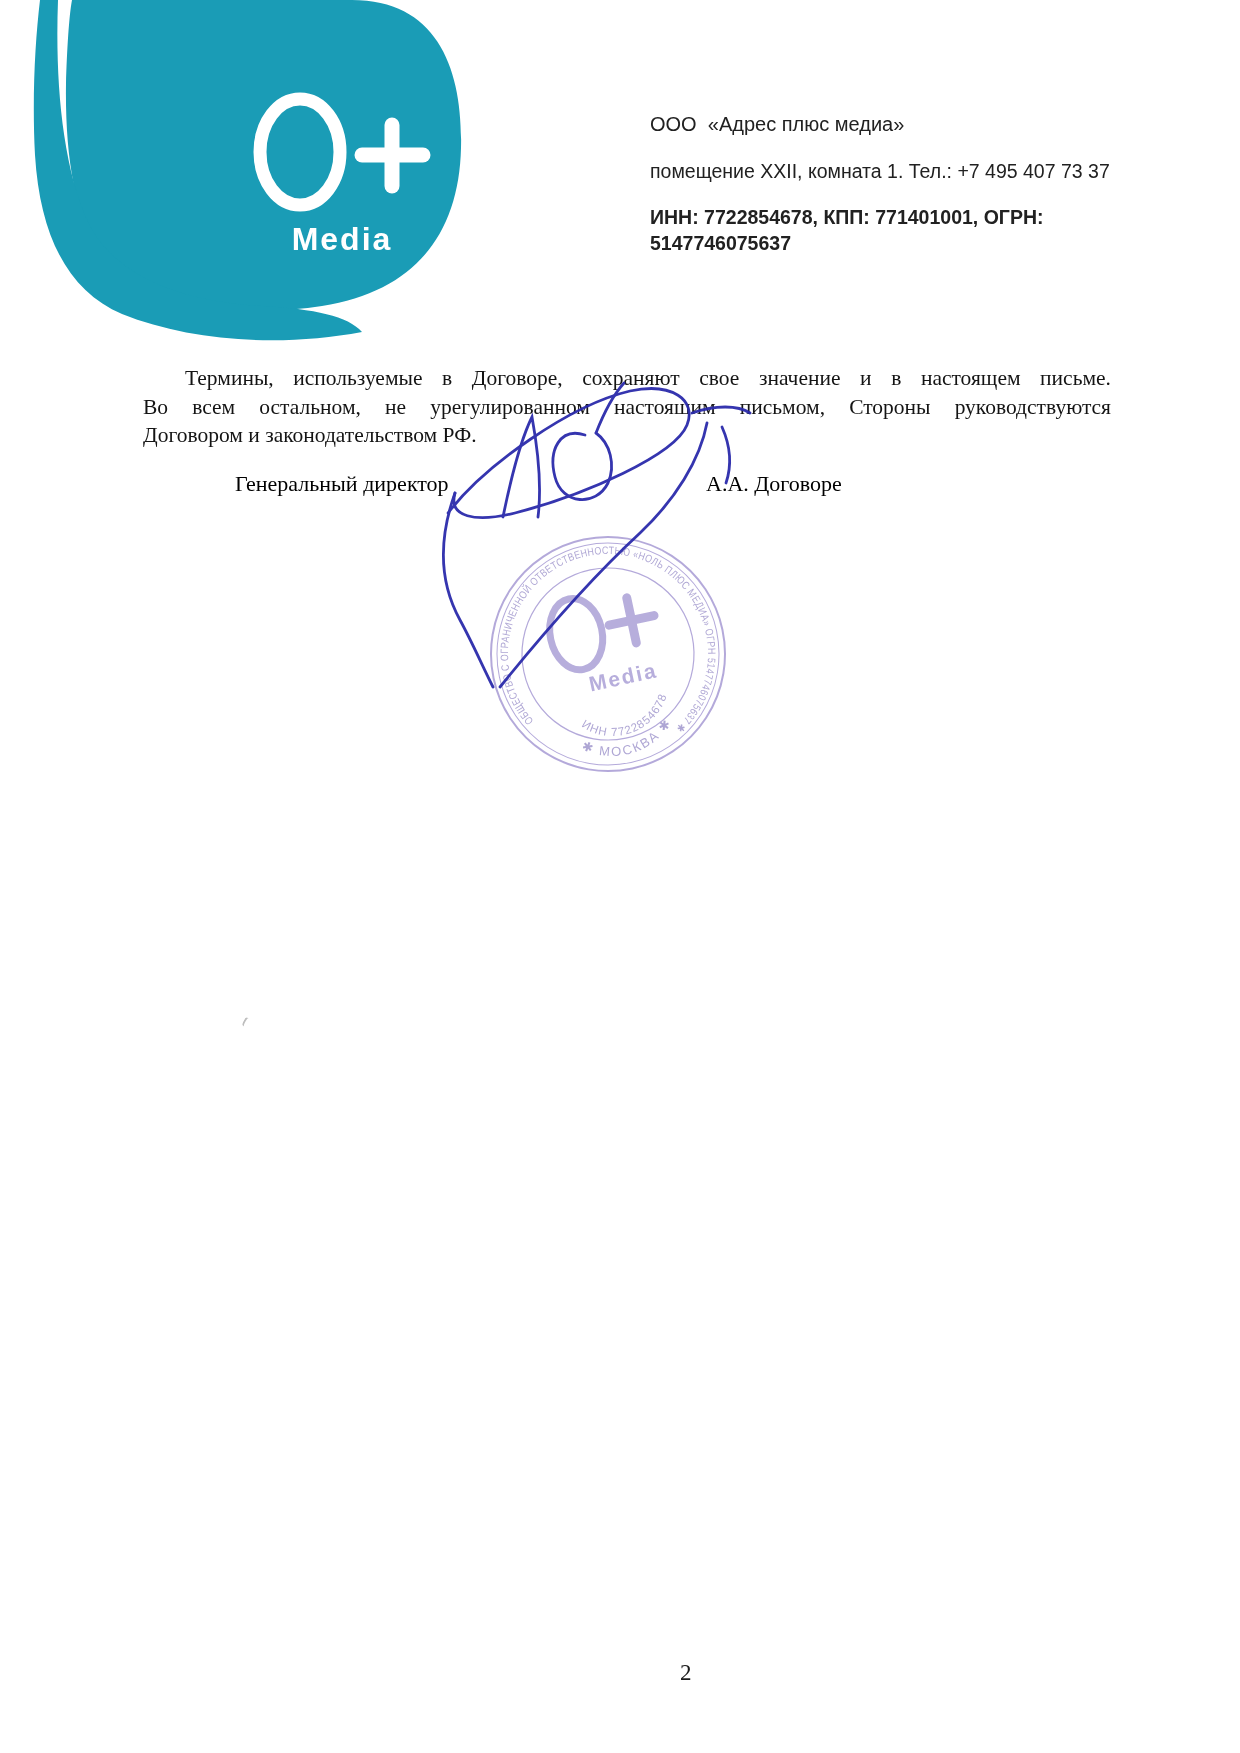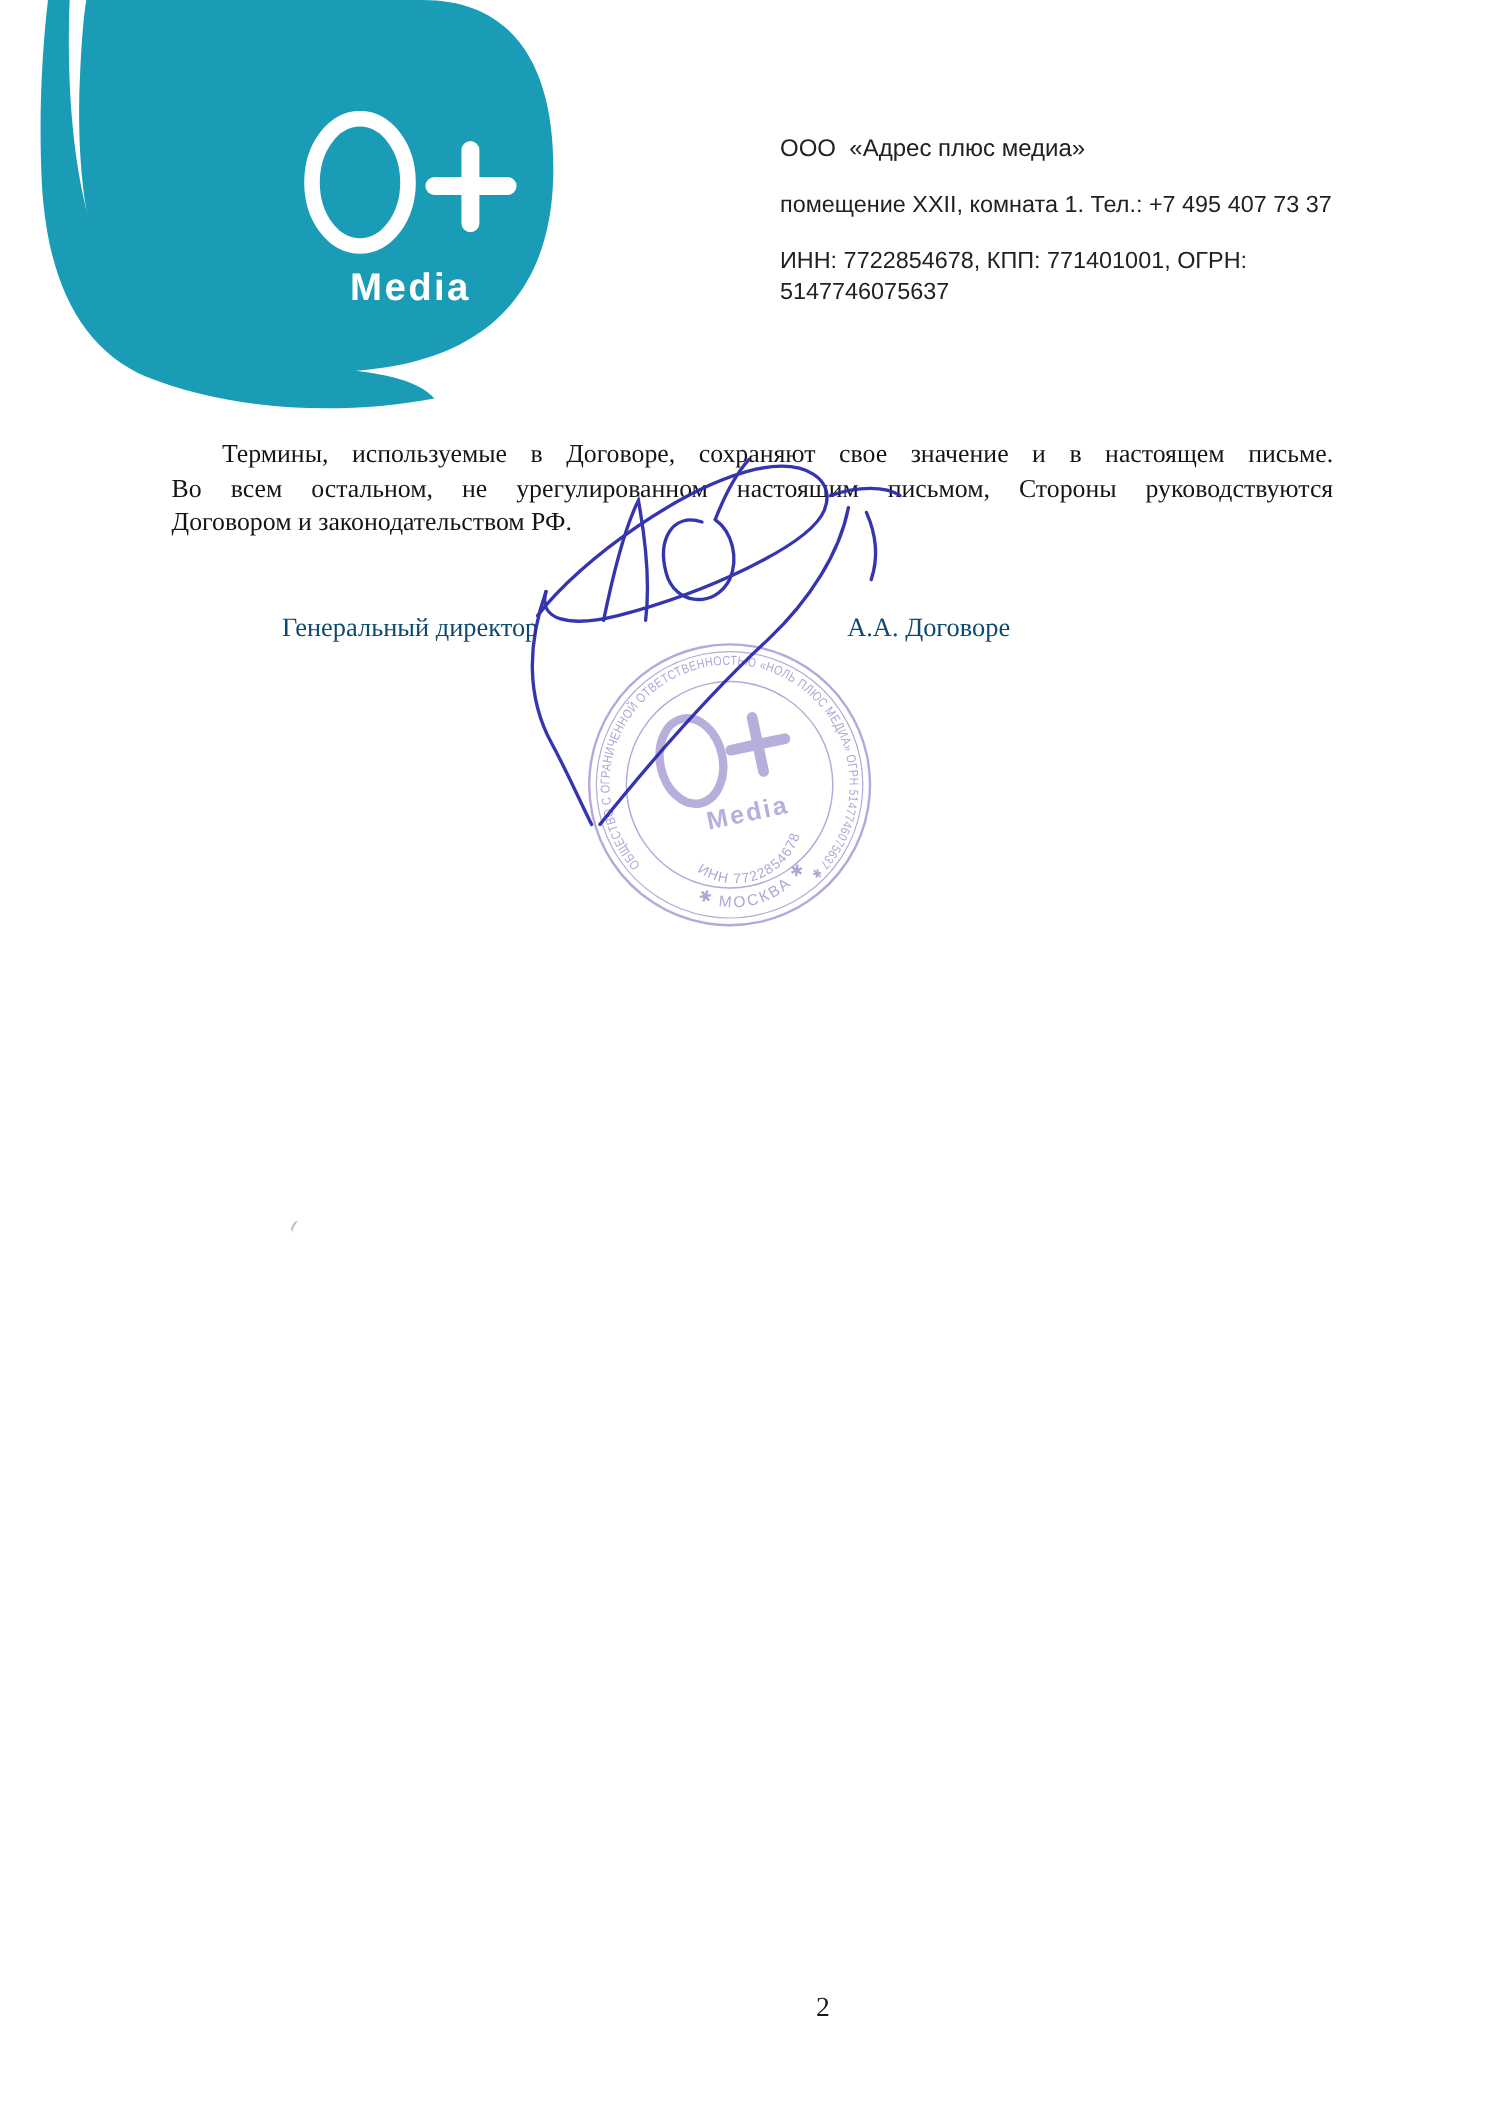--- a/index.html
+++ b/index.html
@@ -18,36 +18,36 @@
   
   #header-right{
     left:650px;top:112px;width:475px;
     color:#212121;
   }
   .hdr-company{
     font-size:20px;line-height:24px;white-space:pre-wrap;
     margin:0 0 22px 0;
   }
   .hdr-line{font-size:19.5px;line-height:26px;margin:0;}
-  .hdr-reg{font-size:19.5px;line-height:26px;margin:20px 0 0 0;}
+  .hdr-reg{font-size:19.5px;line-height:26px;margin:20px 0 0 0;font-weight:bold;}
 
   
   #paragraph{
     left:143px;top:348px;width:968px;
     font-family:"Liberation Serif", serif;
     font-size:21.5px;line-height:28.5px;color:#141414;
   }
   .para-line{text-align:justify;text-align-last:justify;}
   .para-line.first{text-indent:42px;margin-top:16px;}
   .para-line.last{text-align:right;text-align-last:left;}
 
   
   .director-text{
     font-family:"Liberation Serif", serif;
-    font-size:22px;color:#0c4a6e;top:510px;white-space:nowrap;
+    font-size:22px;color:#000000;top:471px;white-space:nowrap;
   }
   #director-title{left:235px;}
   #director-name{left:706px;}
 
   
   #stamp-wrap{left:478px;top:524px;width:260px;height:260px;}
   #signature-wrap{left:400px;top:365px;width:360px;height:330px;}
 
   
   #page-number{

